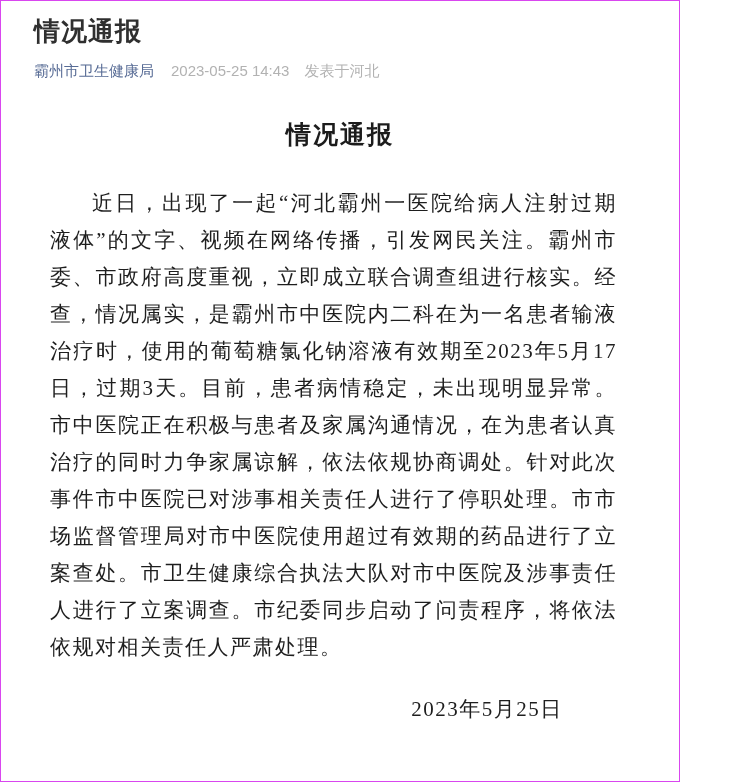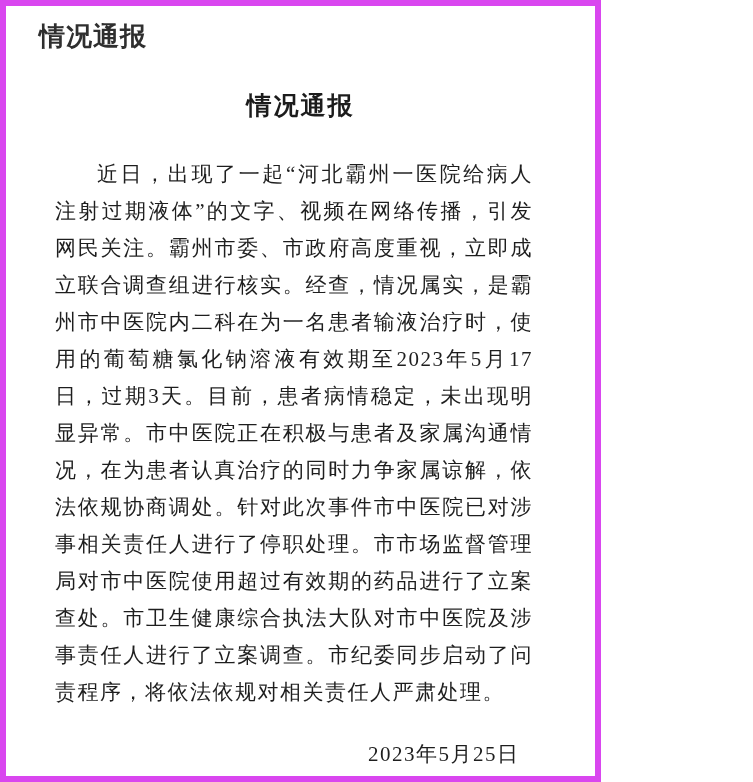--- a/index.html
+++ b/index.html
@@ -1,22 +1,22 @@
 <!DOCTYPE html>
 <html lang="zh"><head>
 <meta charset="utf-8">
 <style>
   * { box-sizing: border-box; }
   html, body { margin: 0; padding: 0; background: #ffffff; }
   .page {
     position: relative;
-    width: 601px;
+    width: 680px;
     height: 782px;
     background: #ffffff;
-    border: 6px solid #d946ef;
+    border: 1px solid #d946ef;
     overflow: hidden;
     font-family: "Liberation Sans", sans-serif;
   }
   .header { padding: 15px 33px 0 33px; }
   .page-title {
     margin: 0;
     font-size: 26px;
     font-weight: 600;
     color: #2f2f2f;
     line-height: 1.2;
@@ -65,20 +65,25 @@
     white-space: nowrap;
   }
 </style>
 </head>
 <body>
 
 <div class="page">
 
   <div class="header">
     <h1 class="page-title">情况通报</h1>
+    <div class="meta">
+      <span class="account">霸州市卫生健康局</span>
+      <span class="time">2023-05-25 14:43</span>
+      <span class="loc">发表于河北</span>
+    </div>
   </div>
 
   <div class="article">
     <h2 class="doc-title">情况通报</h2>
 
     <div class="body">
       <p>近日，出现了一起“河北霸州一医院给病人注射过期液体”的文字、视频在网络传播，引发网民关注。霸州市委、市政府高度重视，立即成立联合调查组进行核实。经查，情况属实，是霸州市中医院内二科在为一名患者输液治疗时，使用的葡萄糖氯化钠溶液有效期至2023年5月17日，过期3天。目前，患者病情稳定，未出现明显异常。市中医院正在积极与患者及家属沟通情况，在为患者认真治疗的同时力争家属谅解，依法依规协商调处。针对此次事件市中医院已对涉事相关责任人进行了停职处理。市市场监督管理局对市中医院使用超过有效期的药品进行了立案查处。市卫生健康综合执法大队对市中医院及涉事责任人进行了立案调查。市纪委同步启动了问责程序，将依法依规对相关责任人严肃处理。</p>
       <p class="date-line">2023年5月25日</p>
     </div>
   </div>

